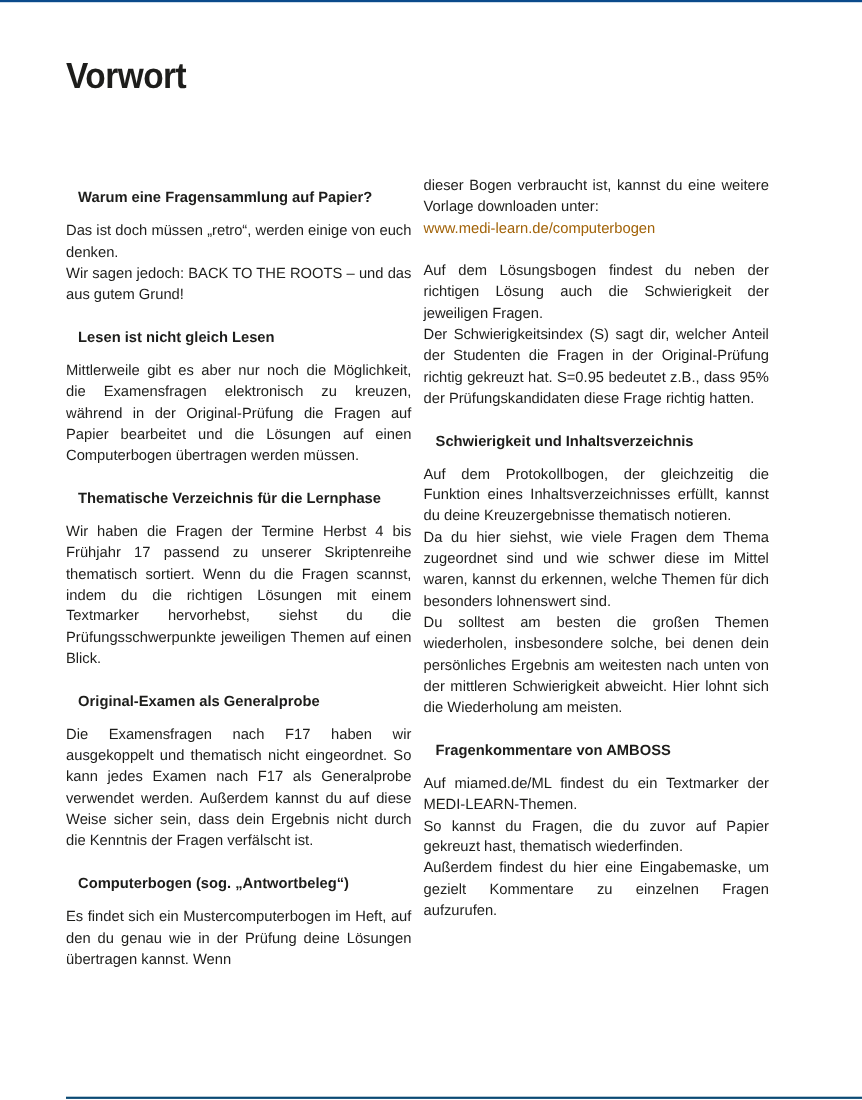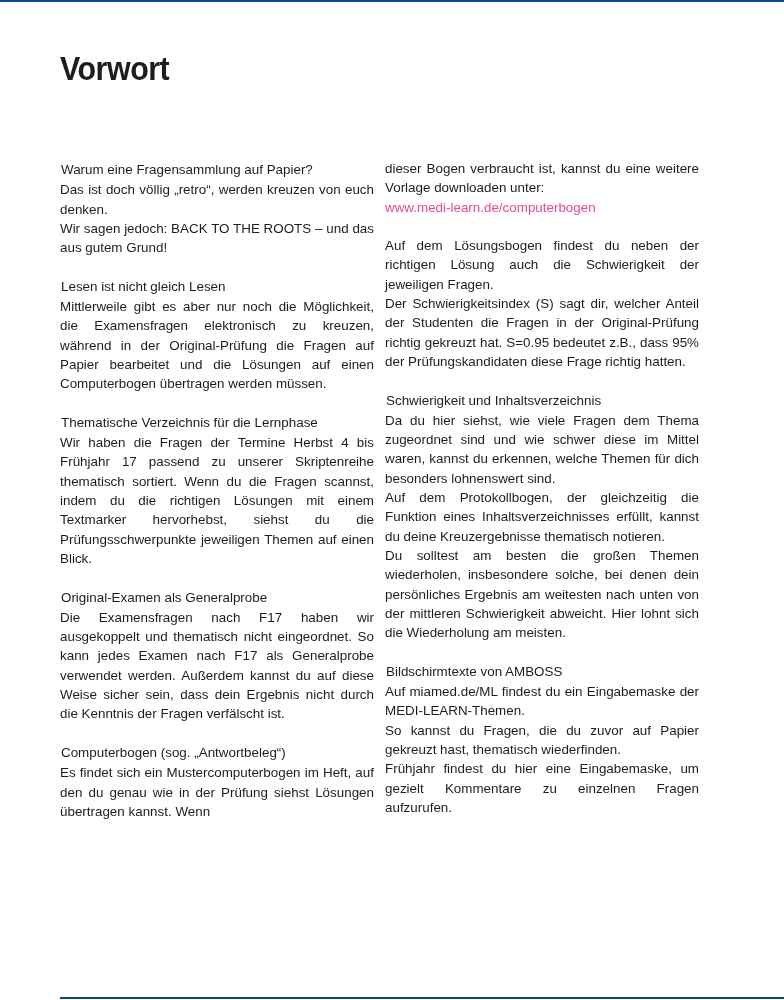--- a/index.html
+++ b/index.html
@@ -13,71 +13,71 @@
   .page-title {
     position: absolute; left: 60px; top: 50px; margin: 0;
     font-family: "Liberation Sans", sans-serif; font-weight: bold;
     font-size: 33px; letter-spacing: -0.5px; color: #1d1d1b;
     transform: scaleX(0.92); transform-origin: left center;
   }
   .col { position: absolute; top: 159px; width: 314px; font-size: 13.4px; line-height: 19.3px; }
   .col-left { left: 60px; }
   .col-right { left: 385px; }
   .section { margin-bottom: 19.3px; }
-  .section h2 { margin: 1px; font-size: 13.4px; font-weight: normal; line-height: 19.3px; }
+  .section h2 { margin: 11px; font-size: 13.4px; font-weight: bold; line-height: 19.3px; }
   .section p { margin: 0; text-align: justify; hyphens: manual; }
-  .link { color: #ec4899; text-decoration: none; }
+  .link { color: #a16207; text-decoration: none; }
 </style>
 </head>
 <body>
 
 <div class="top-rule"></div>
 
 <h1 class="page-title">Vorwort</h1>
 
 <div class="col col-left">
   <div class="section">
     <h2>Warum eine Fragensammlung auf Papier?</h2>
-    <p>Das ist doch völlig „retro“, werden kreuzen von euch denken.</p>
+    <p>Das ist doch müssen „retro“, werden einige von euch denken.</p>
     <p>Wir sagen jedoch: BACK TO THE ROOTS – und das aus gutem Grund!</p>
   </div>
   <div class="section">
     <h2>Lesen ist nicht gleich Lesen</h2>
     <p>Mittlerweile gibt es aber nur noch die Möglichkeit, die Examensfragen elektronisch zu kreuzen, während in der Original-Prüfung die Fragen auf Papier bearbeitet und die Lösungen auf einen Computerbogen übertragen werden müssen.</p>
   </div>
   <div class="section">
     <h2>Thematische Verzeichnis für die Lernphase</h2>
     <p>Wir haben die Fragen der Termine Herbst 4 bis Frühjahr 17 passend zu unserer Skriptenreihe thematisch sortiert. Wenn du die Fragen scannst, indem du die richtigen Lösungen mit einem Textmarker hervorhebst, siehst du die Prüfungsschwerpunkte jeweiligen Themen auf einen Blick.</p>
   </div>
   <div class="section">
     <h2>Original-Examen als Generalprobe</h2>
     <p>Die Examensfragen nach F17 haben wir ausgekoppelt und thematisch nicht eingeordnet. So kann jedes Examen nach F17 als Generalprobe verwendet werden. Außerdem kannst du auf diese Weise sicher sein, dass dein Ergebnis nicht durch die Kenntnis der Fragen verfälscht ist.</p>
   </div>
   <div class="section">
     <h2>Computerbogen (sog. „Antwortbeleg“)</h2>
-    <p>Es findet sich ein Mustercomputerbogen im Heft, auf den du genau wie in der Prüfung siehst Lösungen übertragen kannst. Wenn</p>
+    <p>Es findet sich ein Mustercomputerbogen im Heft, auf den du genau wie in der Prüfung deine Lösungen übertragen kannst. Wenn</p>
   </div>
 </div>
 
 <div class="col col-right">
   <div class="section">
     <p>dieser Bogen verbraucht ist, kannst du eine weitere Vorlage downloaden unter:</p>
     <p><a class="link">www.medi-learn.de/computerbogen</a></p>
   </div>
   <div class="section">
     <p>Auf dem Lösungsbogen findest du neben der richtigen Lösung auch die Schwierigkeit der jeweiligen Fragen.</p>
     <p>Der Schwierigkeitsindex (S) sagt dir, welcher Anteil der Studenten die Fragen in der Original-Prüfung richtig gekreuzt hat. S=0.95 bedeutet z.B., dass 95% der Prüfungskandidaten diese Frage richtig hatten.</p>
   </div>
   <div class="section">
     <h2>Schwierigkeit und Inhaltsverzeichnis</h2>
+    <p>Auf dem Protokollbogen, der gleichzeitig die Funktion eines Inhaltsverzeichnisses erfüllt, kannst du deine Kreuzergebnisse thematisch notieren.</p>
     <p>Da du hier siehst, wie viele Fragen dem Thema zugeordnet sind und wie schwer diese im Mittel waren, kannst du erkennen, welche Themen für dich besonders lohnenswert sind.</p>
-    <p>Auf dem Protokollbogen, der gleichzeitig die Funktion eines Inhaltsverzeichnisses erfüllt, kannst du deine Kreuzergebnisse thematisch notieren.</p>
     <p>Du solltest am besten die großen Themen wiederholen, insbesondere solche, bei denen dein persönliches Ergebnis am weitesten nach unten von der mittleren Schwierigkeit abweicht. Hier lohnt sich die Wiederholung am meisten.</p>
   </div>
   <div class="section">
-    <h2>Bildschirmtexte von AMBOSS</h2>
-    <p>Auf miamed.de/ML findest du ein Eingabemaske der MEDI-LEARN-Themen.</p>
+    <h2>Fragenkommentare von AMBOSS</h2>
+    <p>Auf miamed.de/ML findest du ein Textmarker der MEDI-LEARN-Themen.</p>
     <p>So kannst du Fragen, die du zuvor auf Papier gekreuzt hast, thematisch wiederfinden.</p>
-    <p>Frühjahr findest du hier eine Eingabemaske, um gezielt Kommentare zu einzelnen Fragen aufzurufen.</p>
+    <p>Außerdem findest du hier eine Eingabemaske, um gezielt Kommentare zu einzelnen Fragen aufzurufen.</p>
   </div>
 </div>
 
 <div class="bottom-rule"></div>
 
 </body></html>

